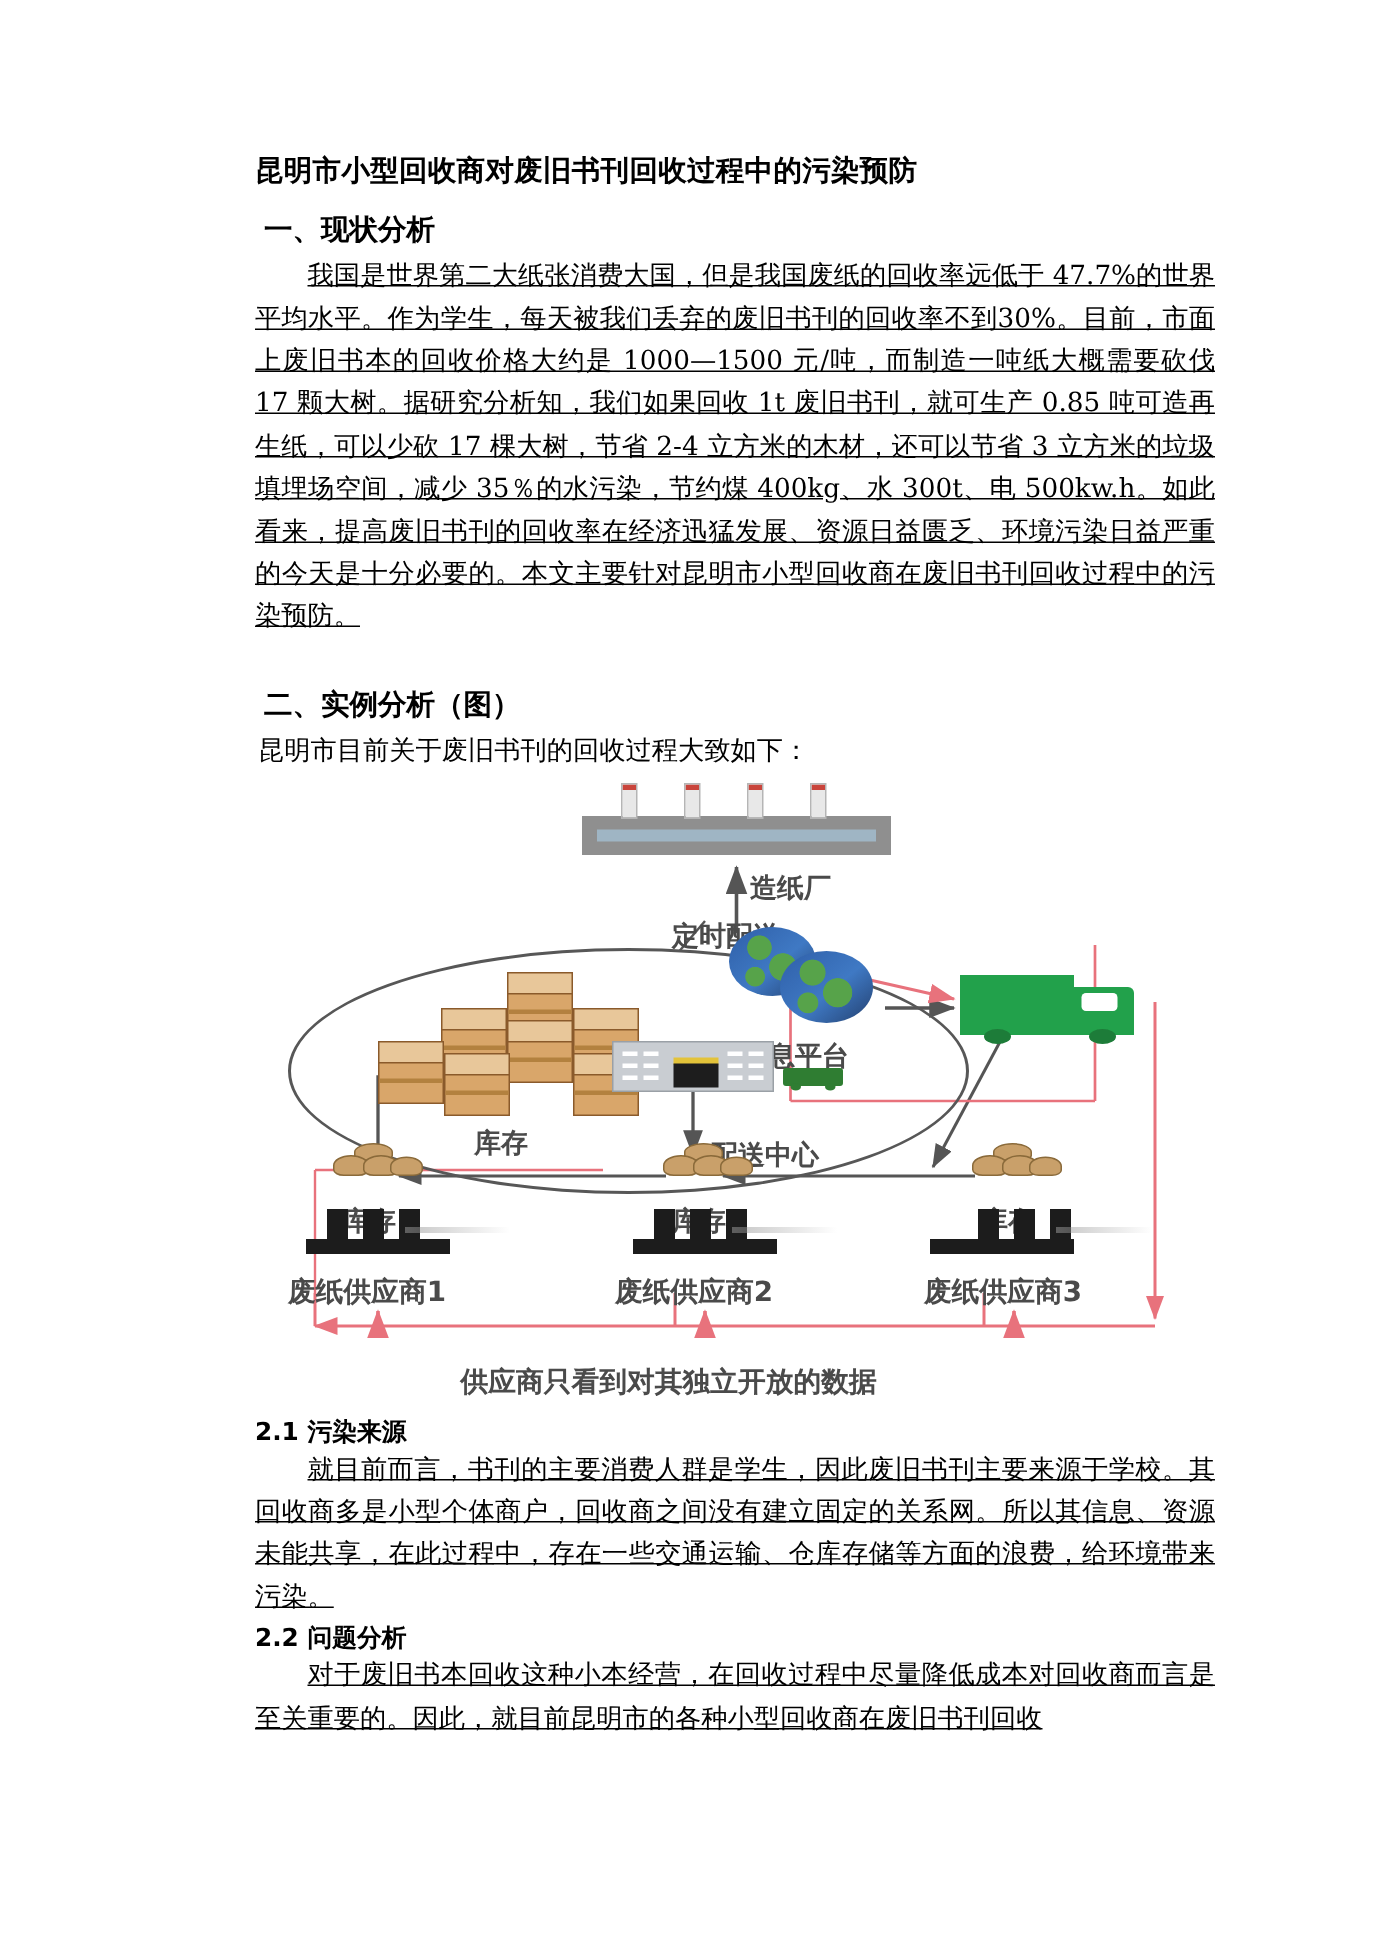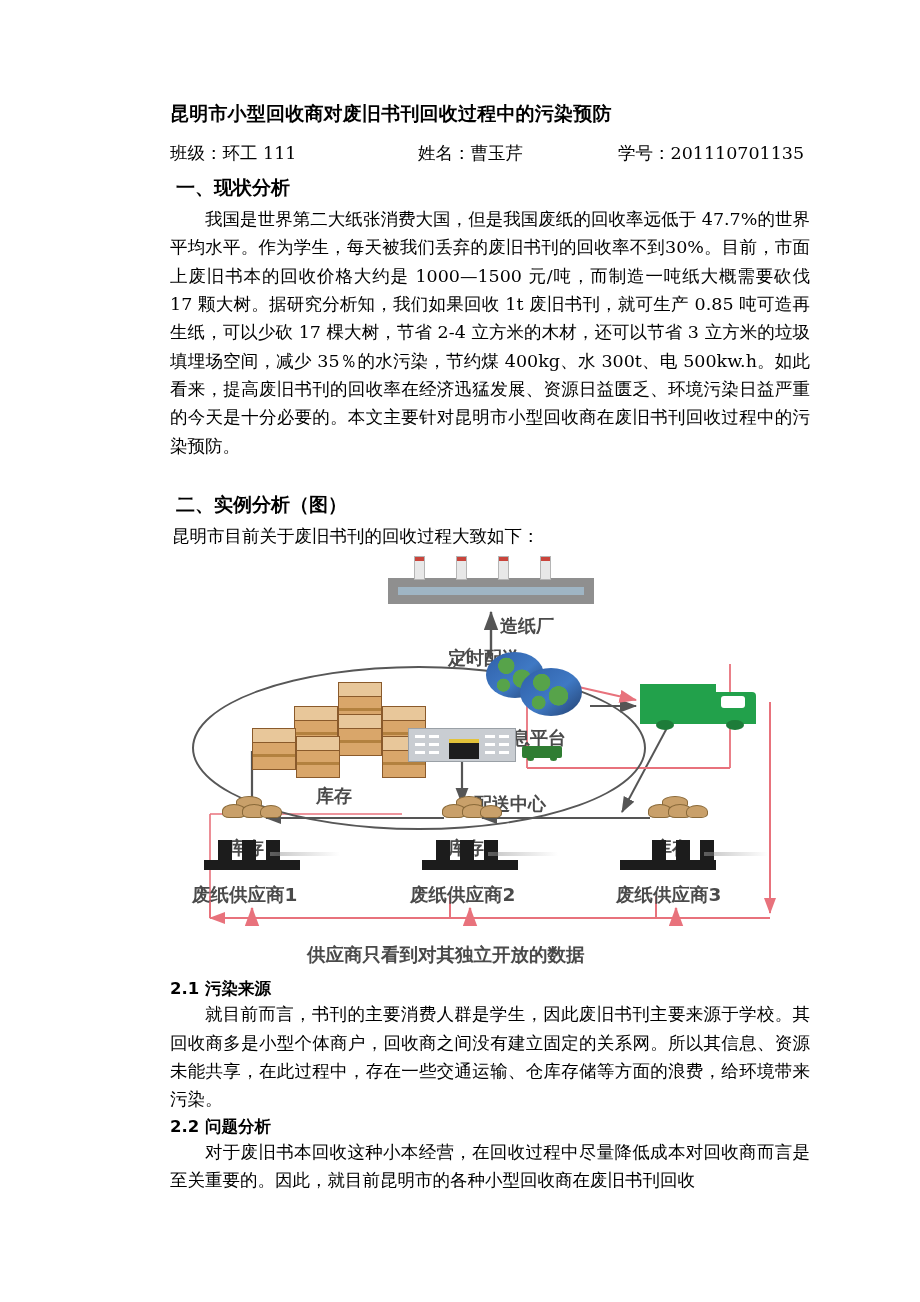--- a/index.html
+++ b/index.html
@@ -67,20 +67,21 @@
     margin: 2px 0 0 0;
     line-height: 1.35;
   }
   p.body-text {
     font-size: 17.5px;
     line-height: 1.62;
     margin: 0;
     text-align: justify;
     text-justify: inter-ideograph;
     text-indent: 2em;
+    text-decoration: underline;
   }
   p.lead-text {
     font-size: 17.5px;
     line-height: 1.62;
     margin: 4px 0 0 2px;
     text-indent: 0;
   }
   .spacer-lg { height: 22px; }
 
   
@@ -276,25 +277,20 @@
   }
 </style>
 </head>
 <body>
 
 <div class="page">
   <div class="content">
 
     <h1 class="doc-title">昆明市小型回收商对废旧书刊回收过程中的污染预防</h1>
 
-    <div class="meta-row">
-      <span class="meta-field f1"><span class="meta-label">班级：</span><span class="meta-value">环工 111</span></span>
-      <span class="meta-field f2"><span class="meta-label">姓名：</span><span class="meta-value">曹玉芹</span></span>
-      <span class="meta-field f3"><span class="meta-label">学号：</span><span class="meta-value">201110701135</span></span>
-    </div>
 
     <h2 class="sec-head">一、现状分析</h2>
     <p class="body-text">我国是世界第二大纸张消费大国，但是我国废纸的回收率远低于 47.7%的世界平均水平。作为学生，每天被我们丢弃的废旧书刊的回收率不到30%。目前，市面上废旧书本的回收价格大约是 1000—1500 元/吨，而制造一吨纸大概需要砍伐 17 颗大树。据研究分析知，我们如果回收 1t 废旧书刊，就可生产 0.85 吨可造再生纸，可以少砍 17 棵大树，节省 2-4 立方米的木材，还可以节省 3 立方米的垃圾填埋场空间，减少 35％的水污染，节约煤 400kg、水 300t、电 500kw.h。如此看来，提高废旧书刊的回收率在经济迅猛发展、资源日益匮乏、环境污染日益严重的今天是十分必要的。本文主要针对昆明市小型回收商在废旧书刊回收过程中的污染预防。</p>
 
     <div class="spacer-lg"></div>
 
     <h2 class="sec-head">二、实例分析（图）</h2>
     <p class="lead-text">昆明市目前关于废旧书刊的回收过程大致如下：</p>
 
     <div class="figure">

